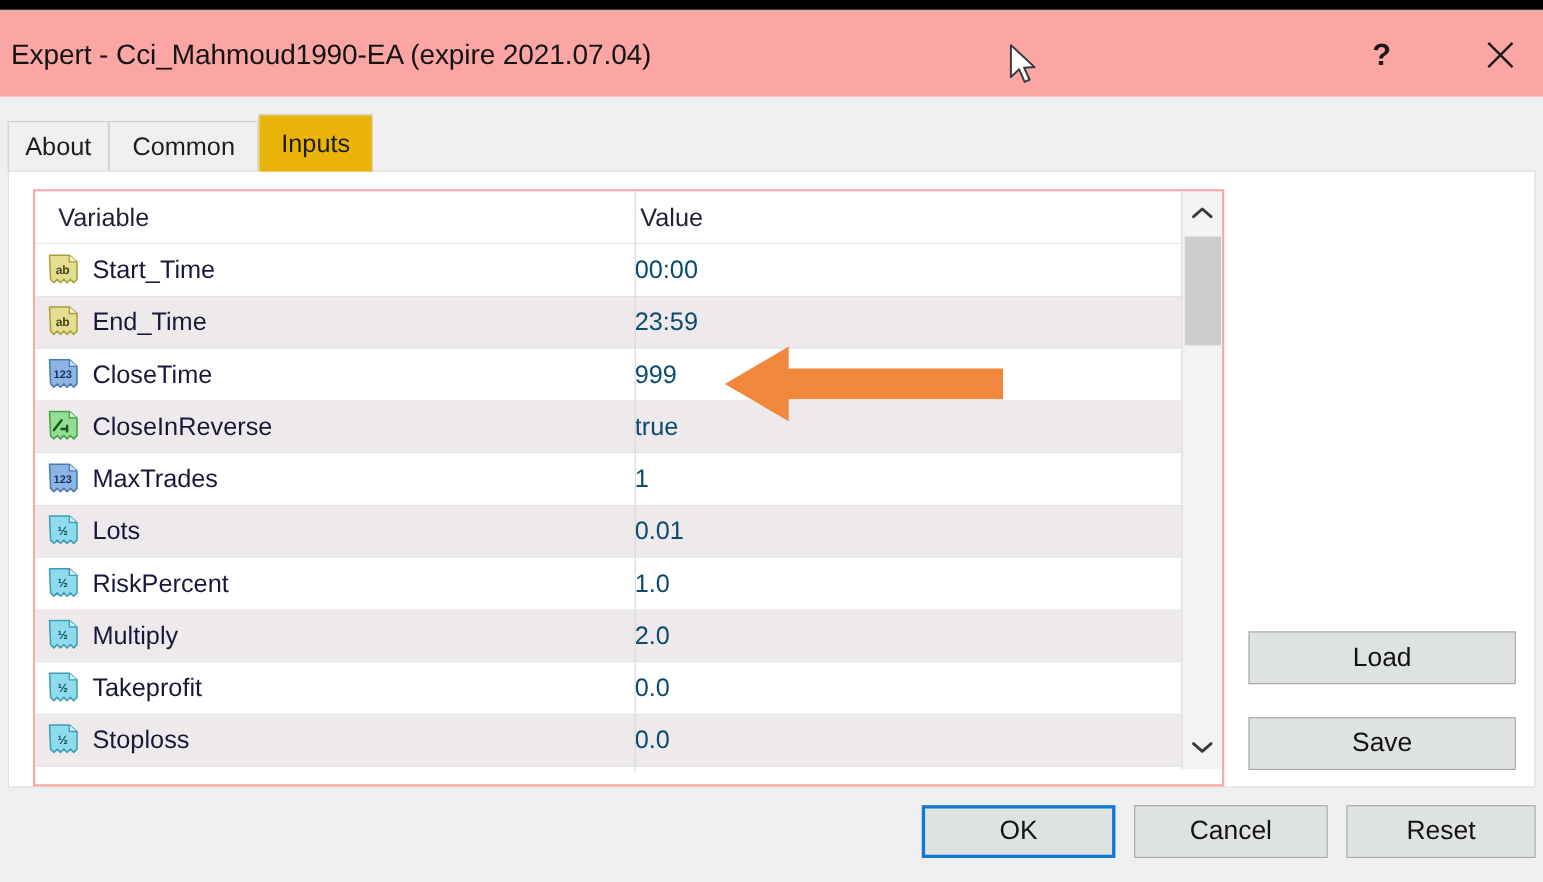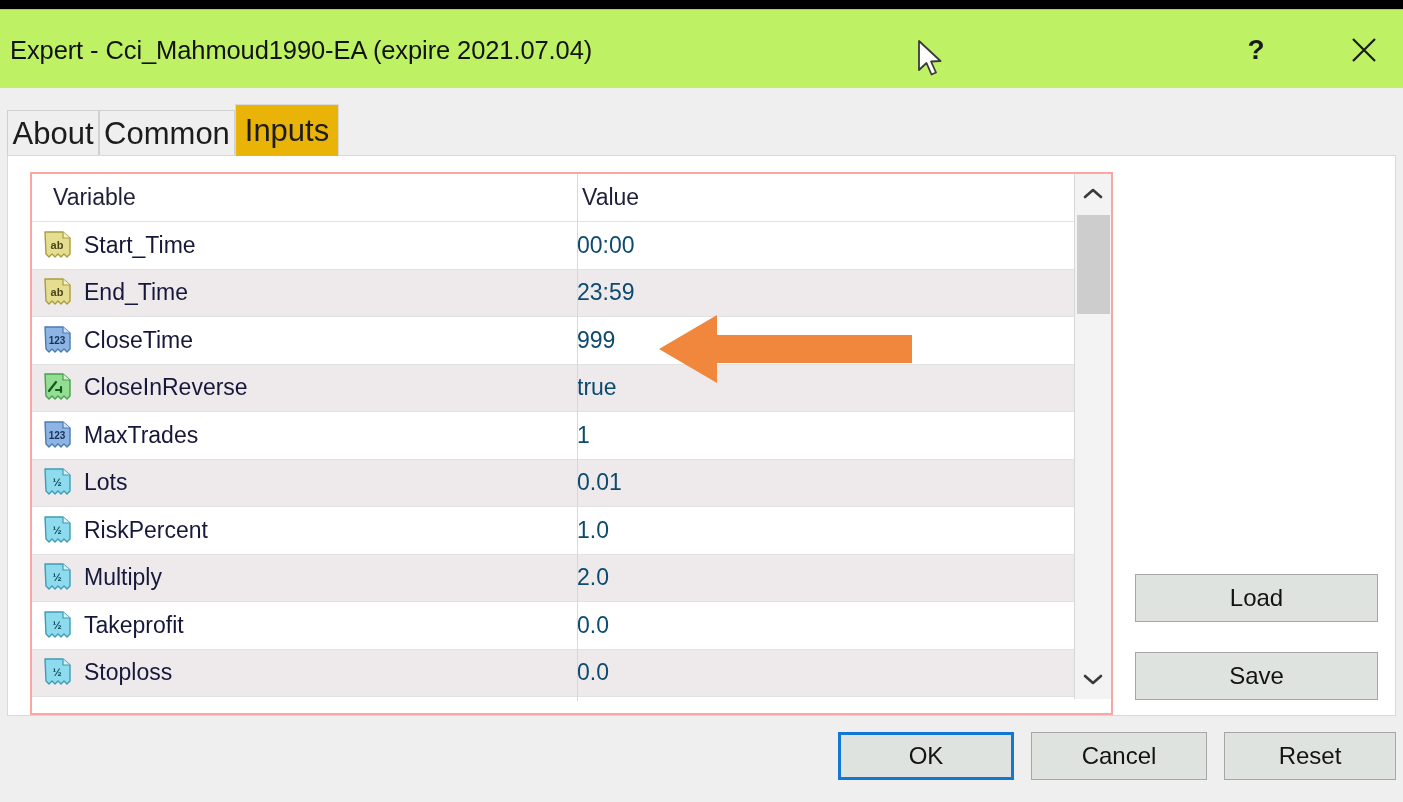--- a/index.html
+++ b/index.html
@@ -40,21 +40,21 @@
     border-top: 1px solid #b9b9b9;
     box-sizing: border-box;
   }
 
   
   .titlebar {
     position: absolute;
     left: 0; top: 0;
     width: 1403px;
     height: 78px;
-    background: #bef264;
+    background: #fca5a5;
   }
   .title-text {
     position: absolute;
     left: 10px;
     top: 26px;
     font-size: 25.5px;
     color: #121212;
     letter-spacing: -0.1px;
     white-space: nowrap;
   }
@@ -96,21 +96,21 @@
     position: absolute;
     top: 22px;
     height: 46px;
     box-sizing: border-box;
     background: #efefef;
     border: 1px solid #d0d0d0;
     border-bottom: none;
     display: flex;
     align-items: center;
     justify-content: center;
-    font-size: 31px;
+    font-size: 23px;
     color: #1c1c1c;
     cursor: default;
   }
   .tab.active {
     background: #eab308;
     border: 1px solid #d9d9d9;
     border-bottom: none;
     top: 16px;
     height: 52px;
     z-index: 3;

